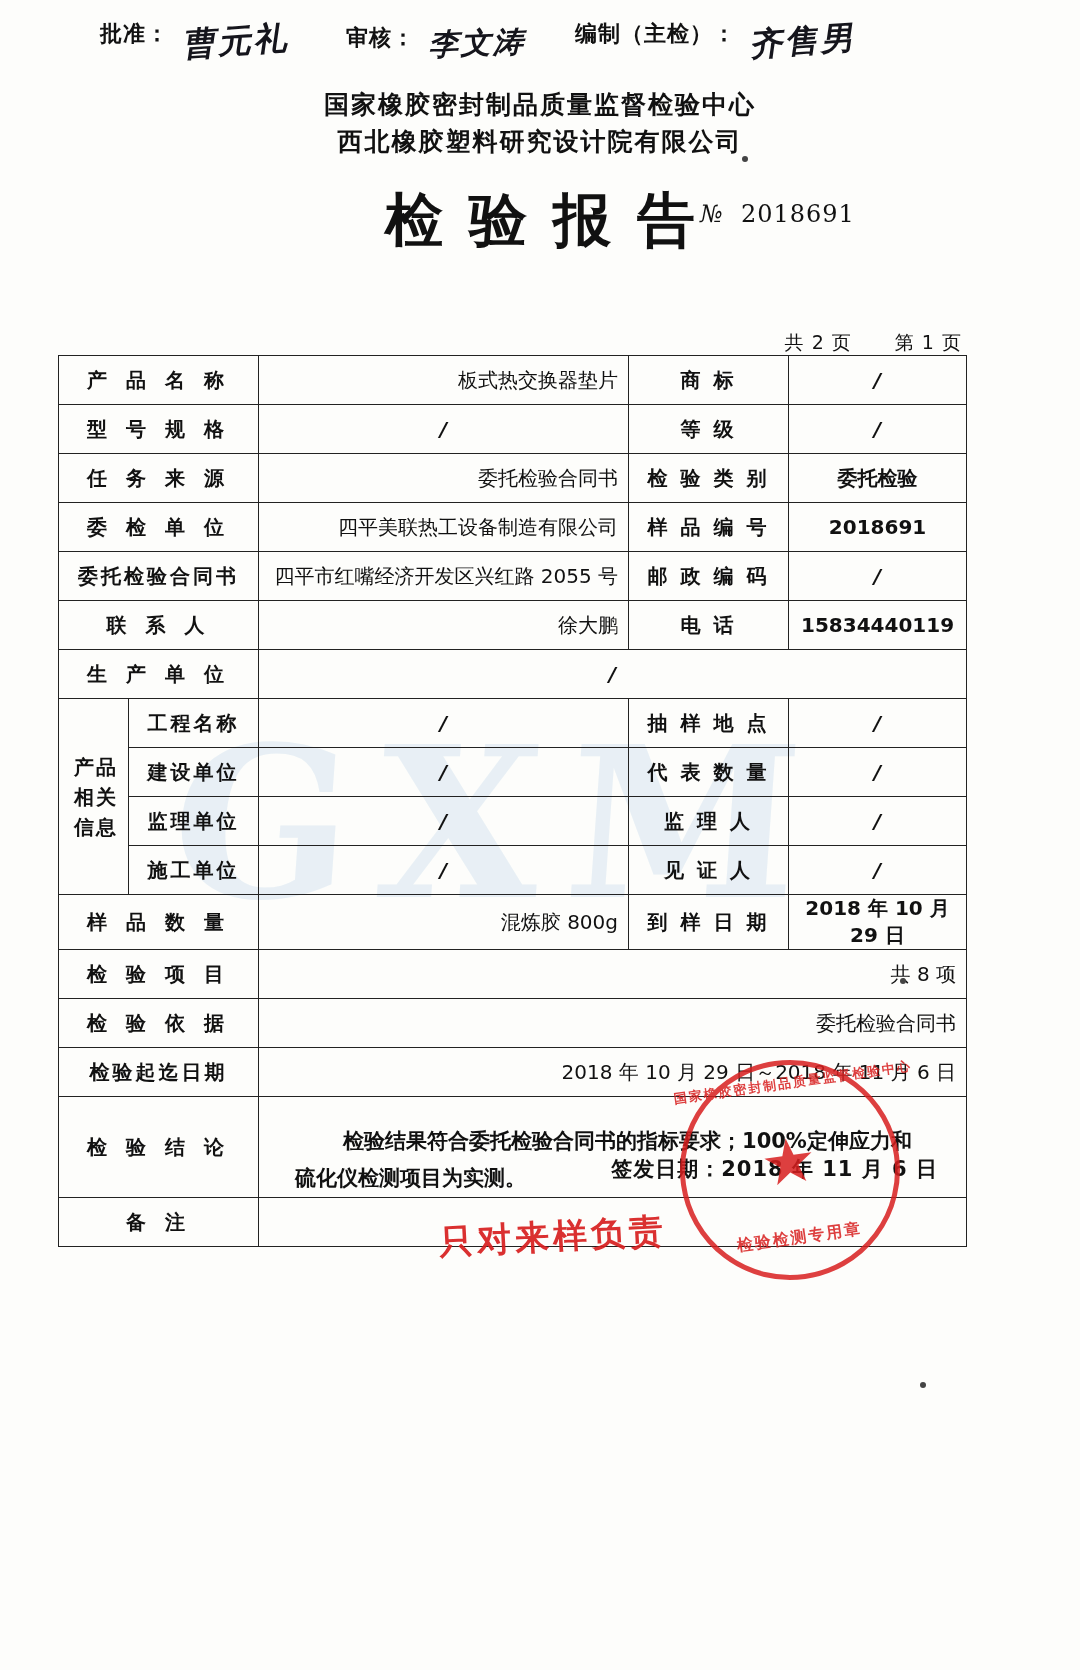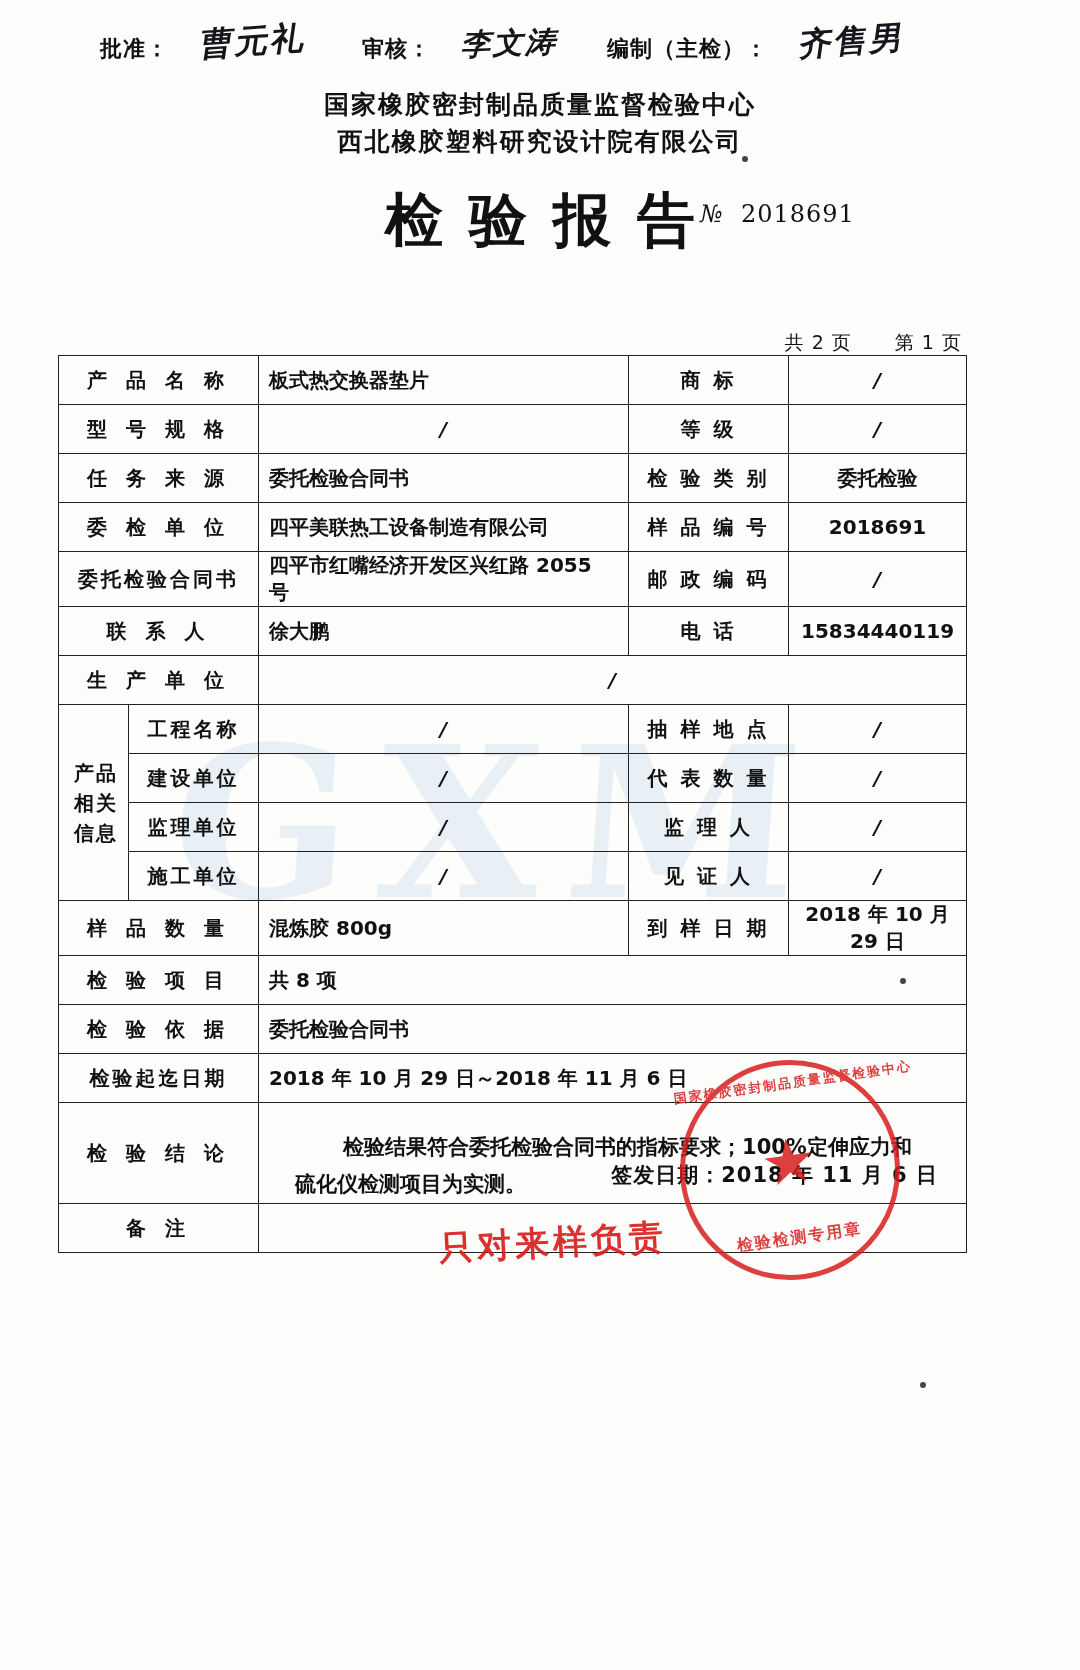--- a/index.html
+++ b/index.html
@@ -91,23 +91,23 @@
     letter-spacing:6px;
     white-space:nowrap;
   }
   .lbl2{
     text-align:center;
     font-weight:700;
     letter-spacing:3px;
     white-space:nowrap;
   }
   .val{
-    text-align:left;
+    text-align:right;
     padding-left:16px;
-    font-weight:700;
+    font-weight:400;
     margin-left:30px;
   }
   .valc{
     text-align:center;
     font-weight:700;
   }
   .slash{text-align:center;font-weight:600;font-style:italic;}
 
   .vert{
     text-align:right;
@@ -195,21 +195,21 @@
 
   .footer{
     position:absolute;
     left:100px;right:60px;bottom:196px;
     font-size:22px;
     font-weight:700;
     letter-spacing:1px;
     display:flex;
     align-items:flex-end;
   }
-  .foot-item{display:flex;align-items:flex-end;gap:16px;}
+  .foot-item{display:flex;}
   .sig{
     font-family:"DejaVu Serif","Liberation Serif",serif;
     font-size:33px;
     font-weight:700;
     color:#15151c;
     margin:0 16px;
     transform:skewX(-12deg) rotate(-4deg);
     letter-spacing:2px;
     white-space:nowrap;
   }

